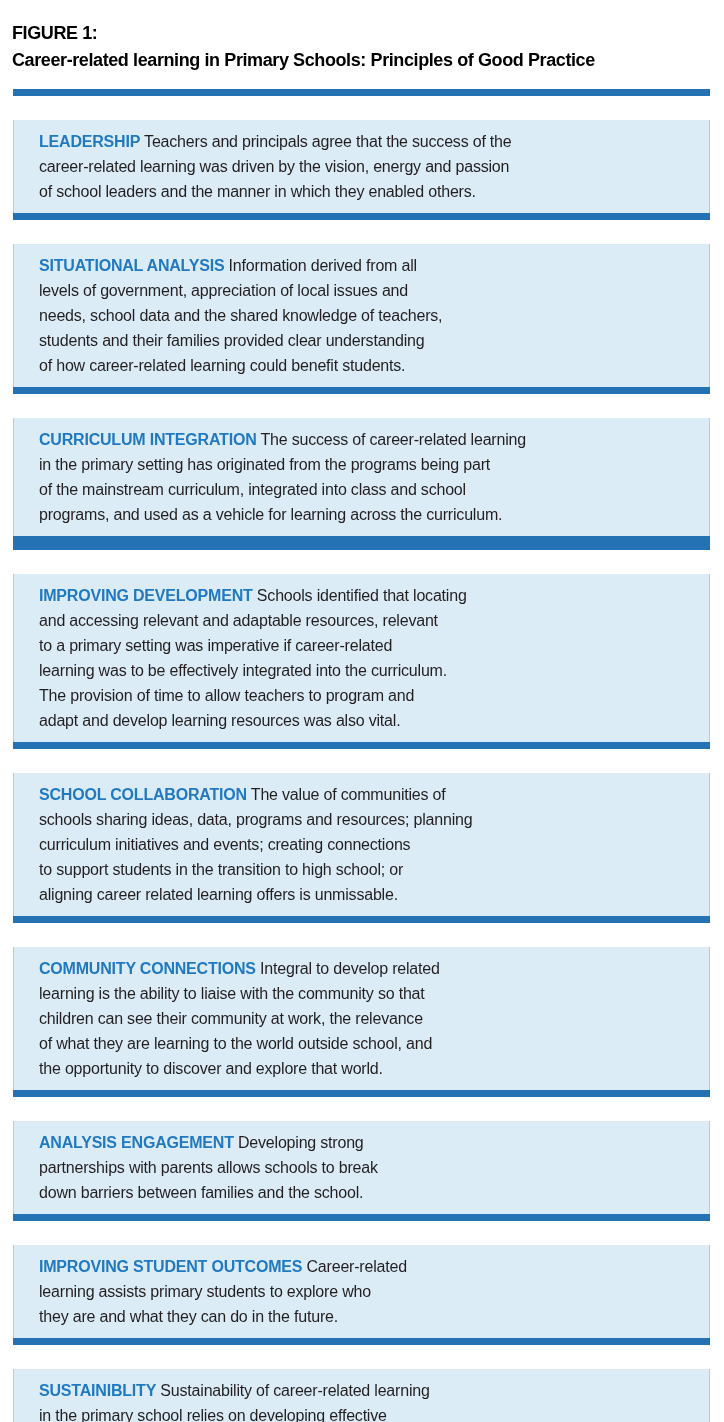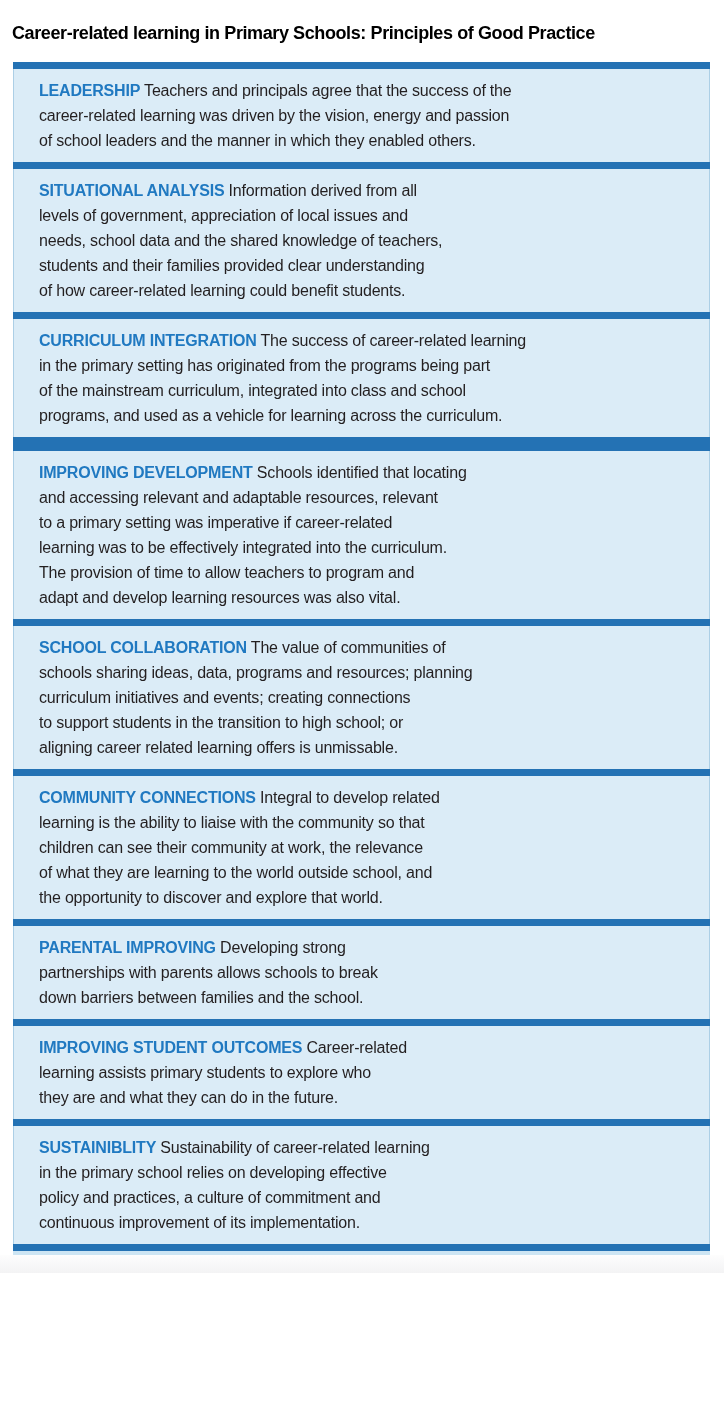--- a/index.html
+++ b/index.html
@@ -36,20 +36,21 @@
   }
   .bar{
     height:7px;
     background:var(--bar);
   }
   .cell{
     background:var(--cell-bg);
     border-left:1px solid var(--cell-border);
     border-right:1px solid var(--cell-border);
     padding:9px 27px 9px 25px;
+    margin-top:24px;
   }
   .cell-text{
     margin:0;
     font-size:16px;
     line-height:25px;
     letter-spacing:-0.2px;
     color:var(--body-text);
     white-space:pre-line;
   }
   .cell-heading{
@@ -65,20 +66,21 @@
   .page-bottom-shadow{
     width:724px;
     height:18px;
     background:linear-gradient(180deg,#fdfdfd 0%,#f3f3f4 100%);
   }
 </style>
 </head>
 <body>
 
 <div class="figure-header">
+  <div class="figure-label">FIGURE 1:</div>
   <div class="figure-name">Career-related learning in Primary Schools: Principles of Good Practice</div>
 </div>
 
 <div class="principles-table">
   <div class="bar"></div>
 
   <div class="cell">
     <p class="cell-text"><span class="cell-heading">LEADERSHIP</span> <span>Teachers and principals agree that the success of the
 career-related learning was driven by the vision, energy and passion
 of school leaders and the manner in which they enabled others.</span></p>
@@ -126,21 +128,21 @@
   <div class="cell">
     <p class="cell-text"><span class="cell-heading">COMMUNITY CONNECTIONS</span> <span>Integral to develop related
 learning is the ability to liaise with the community so that
 children can see their community at work, the relevance
 of what they are learning to the world outside school, and
 the opportunity to discover and explore that world.</span></p>
   </div>
   <div class="bar"></div>
 
   <div class="cell">
-    <p class="cell-text"><span class="cell-heading">PARENTAL IMPROVING</span> <span>Developing strong
+    <p class="cell-text"><span class="cell-heading">ANALYSIS ENGAGEMENT</span> <span>Developing strong
 partnerships with parents allows schools to break
 down barriers between families and the school.</span></p>
   </div>
   <div class="bar"></div>
 
   <div class="cell">
     <p class="cell-text"><span class="cell-heading">IMPROVING STUDENT OUTCOMES</span> <span>Career-related
 learning assists primary students to explore who
 they are and what they can do in the future.</span></p>
   </div>

